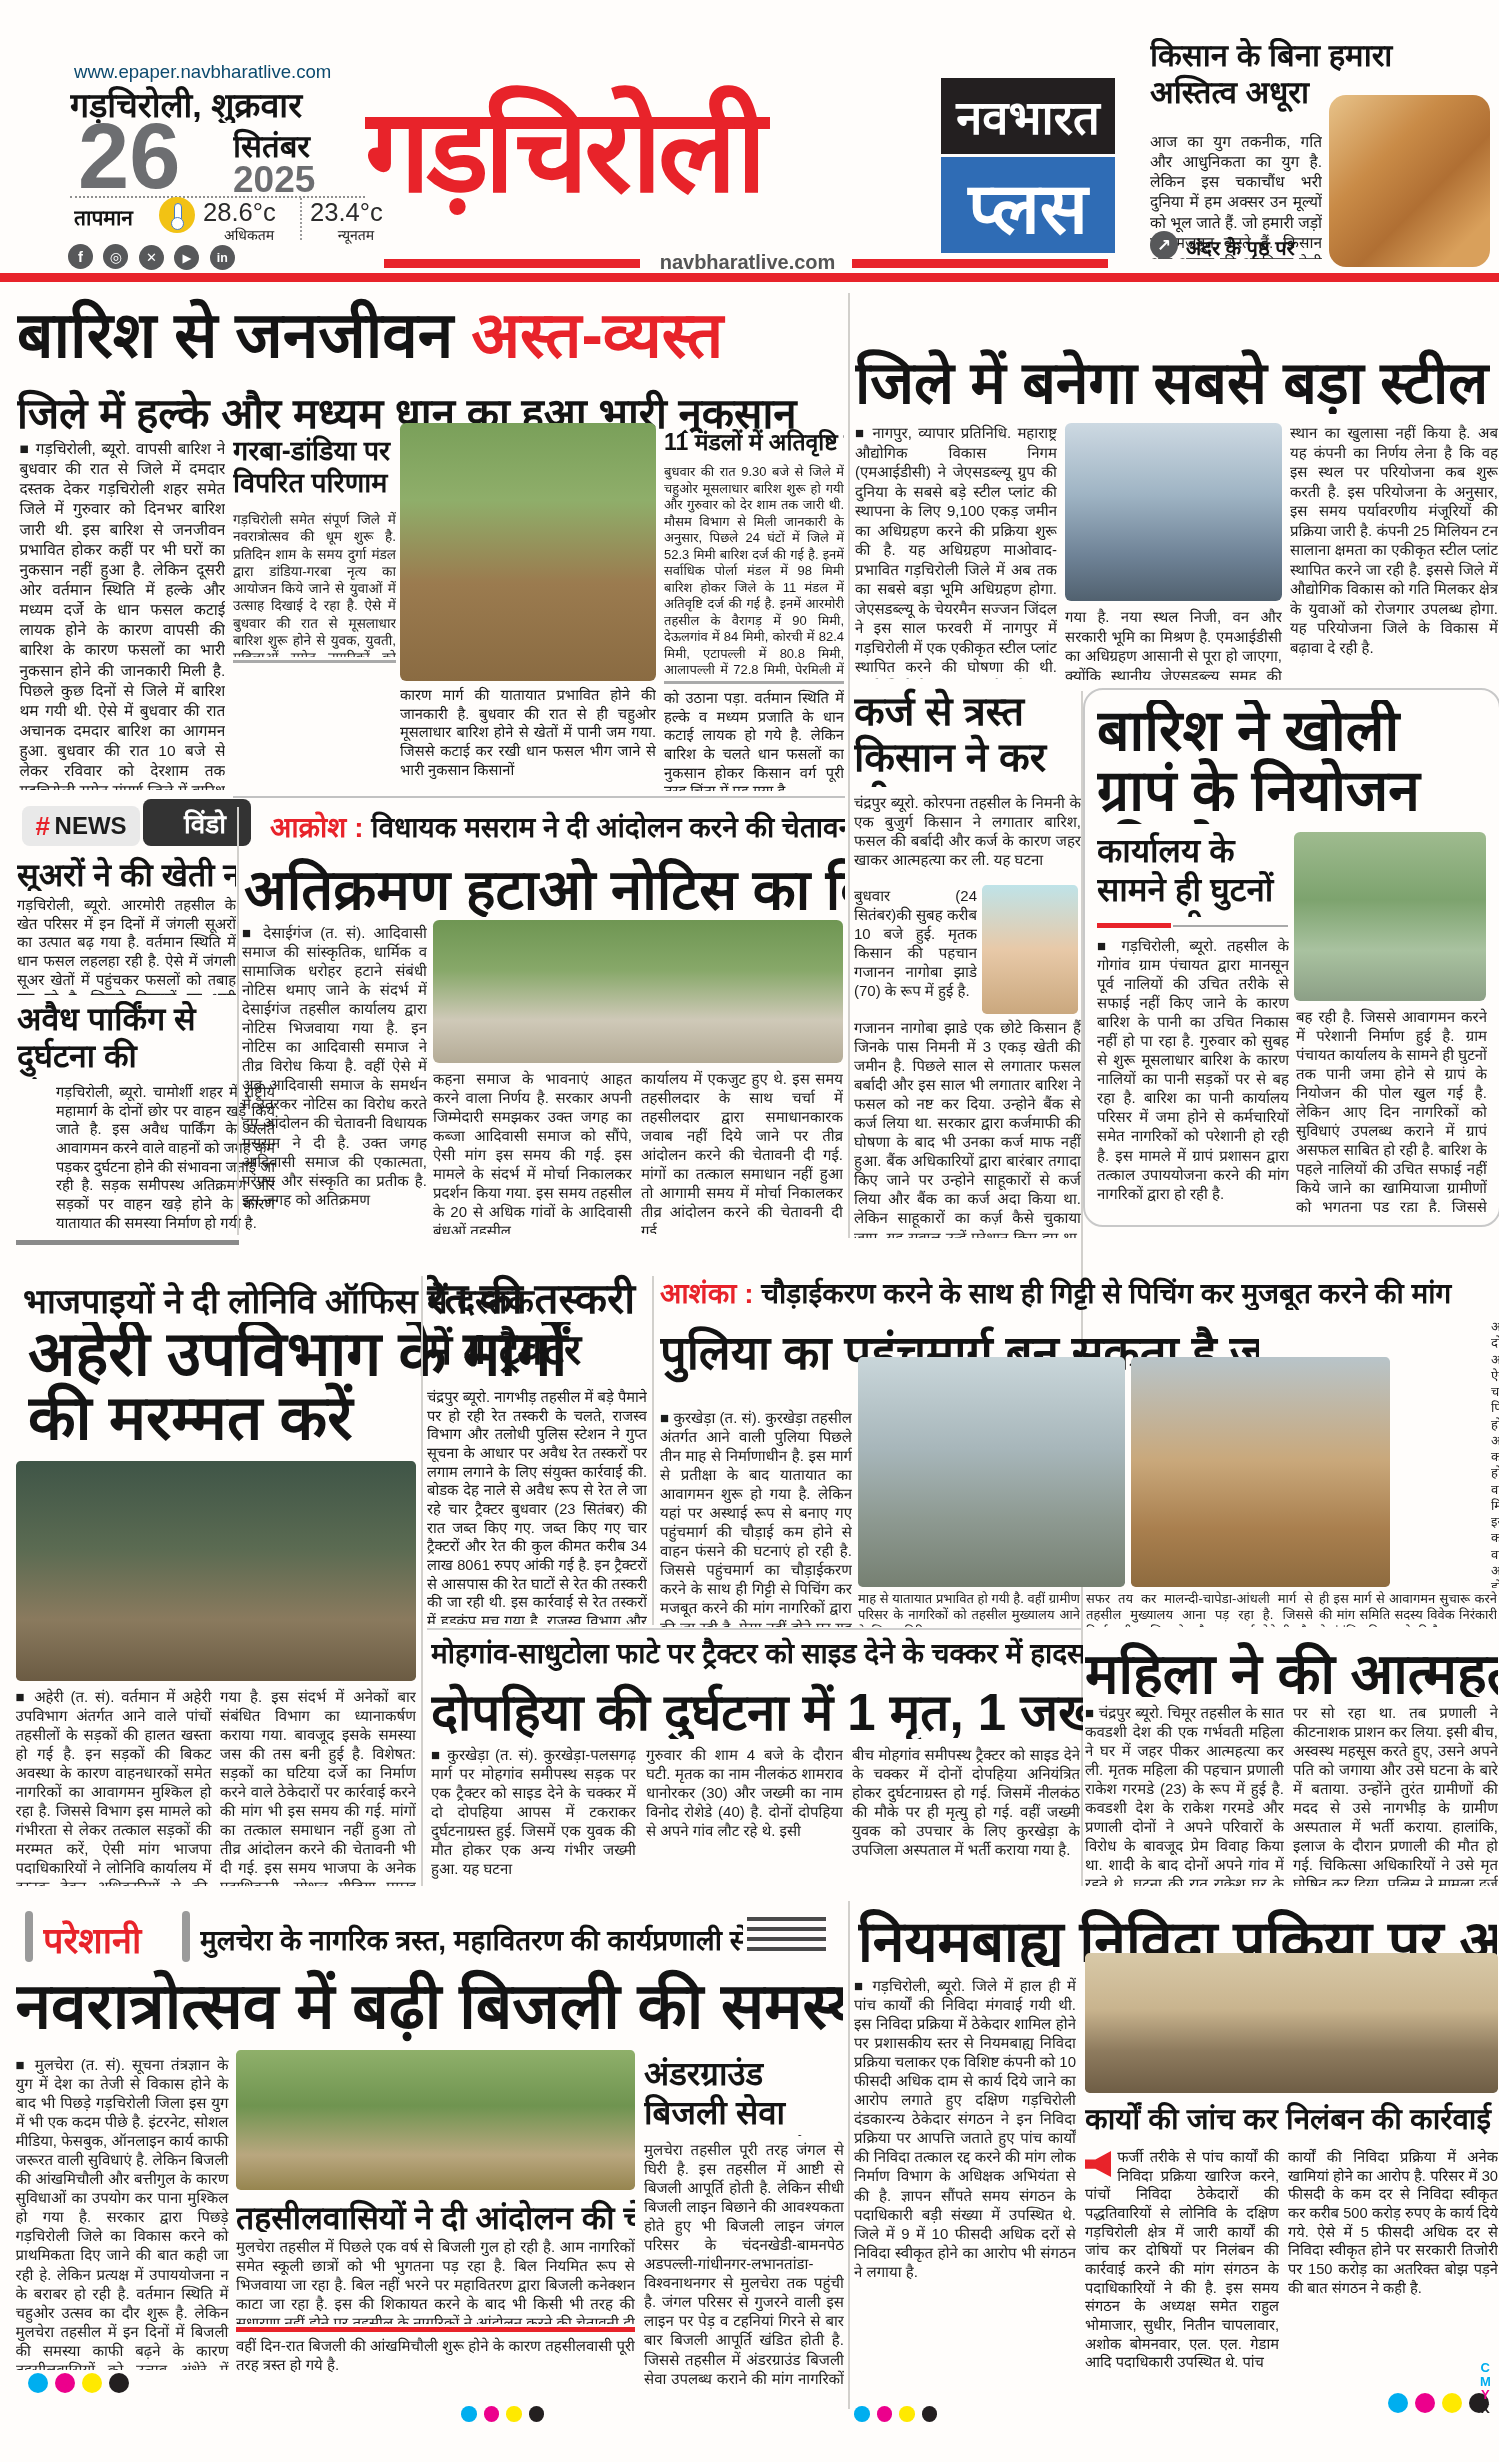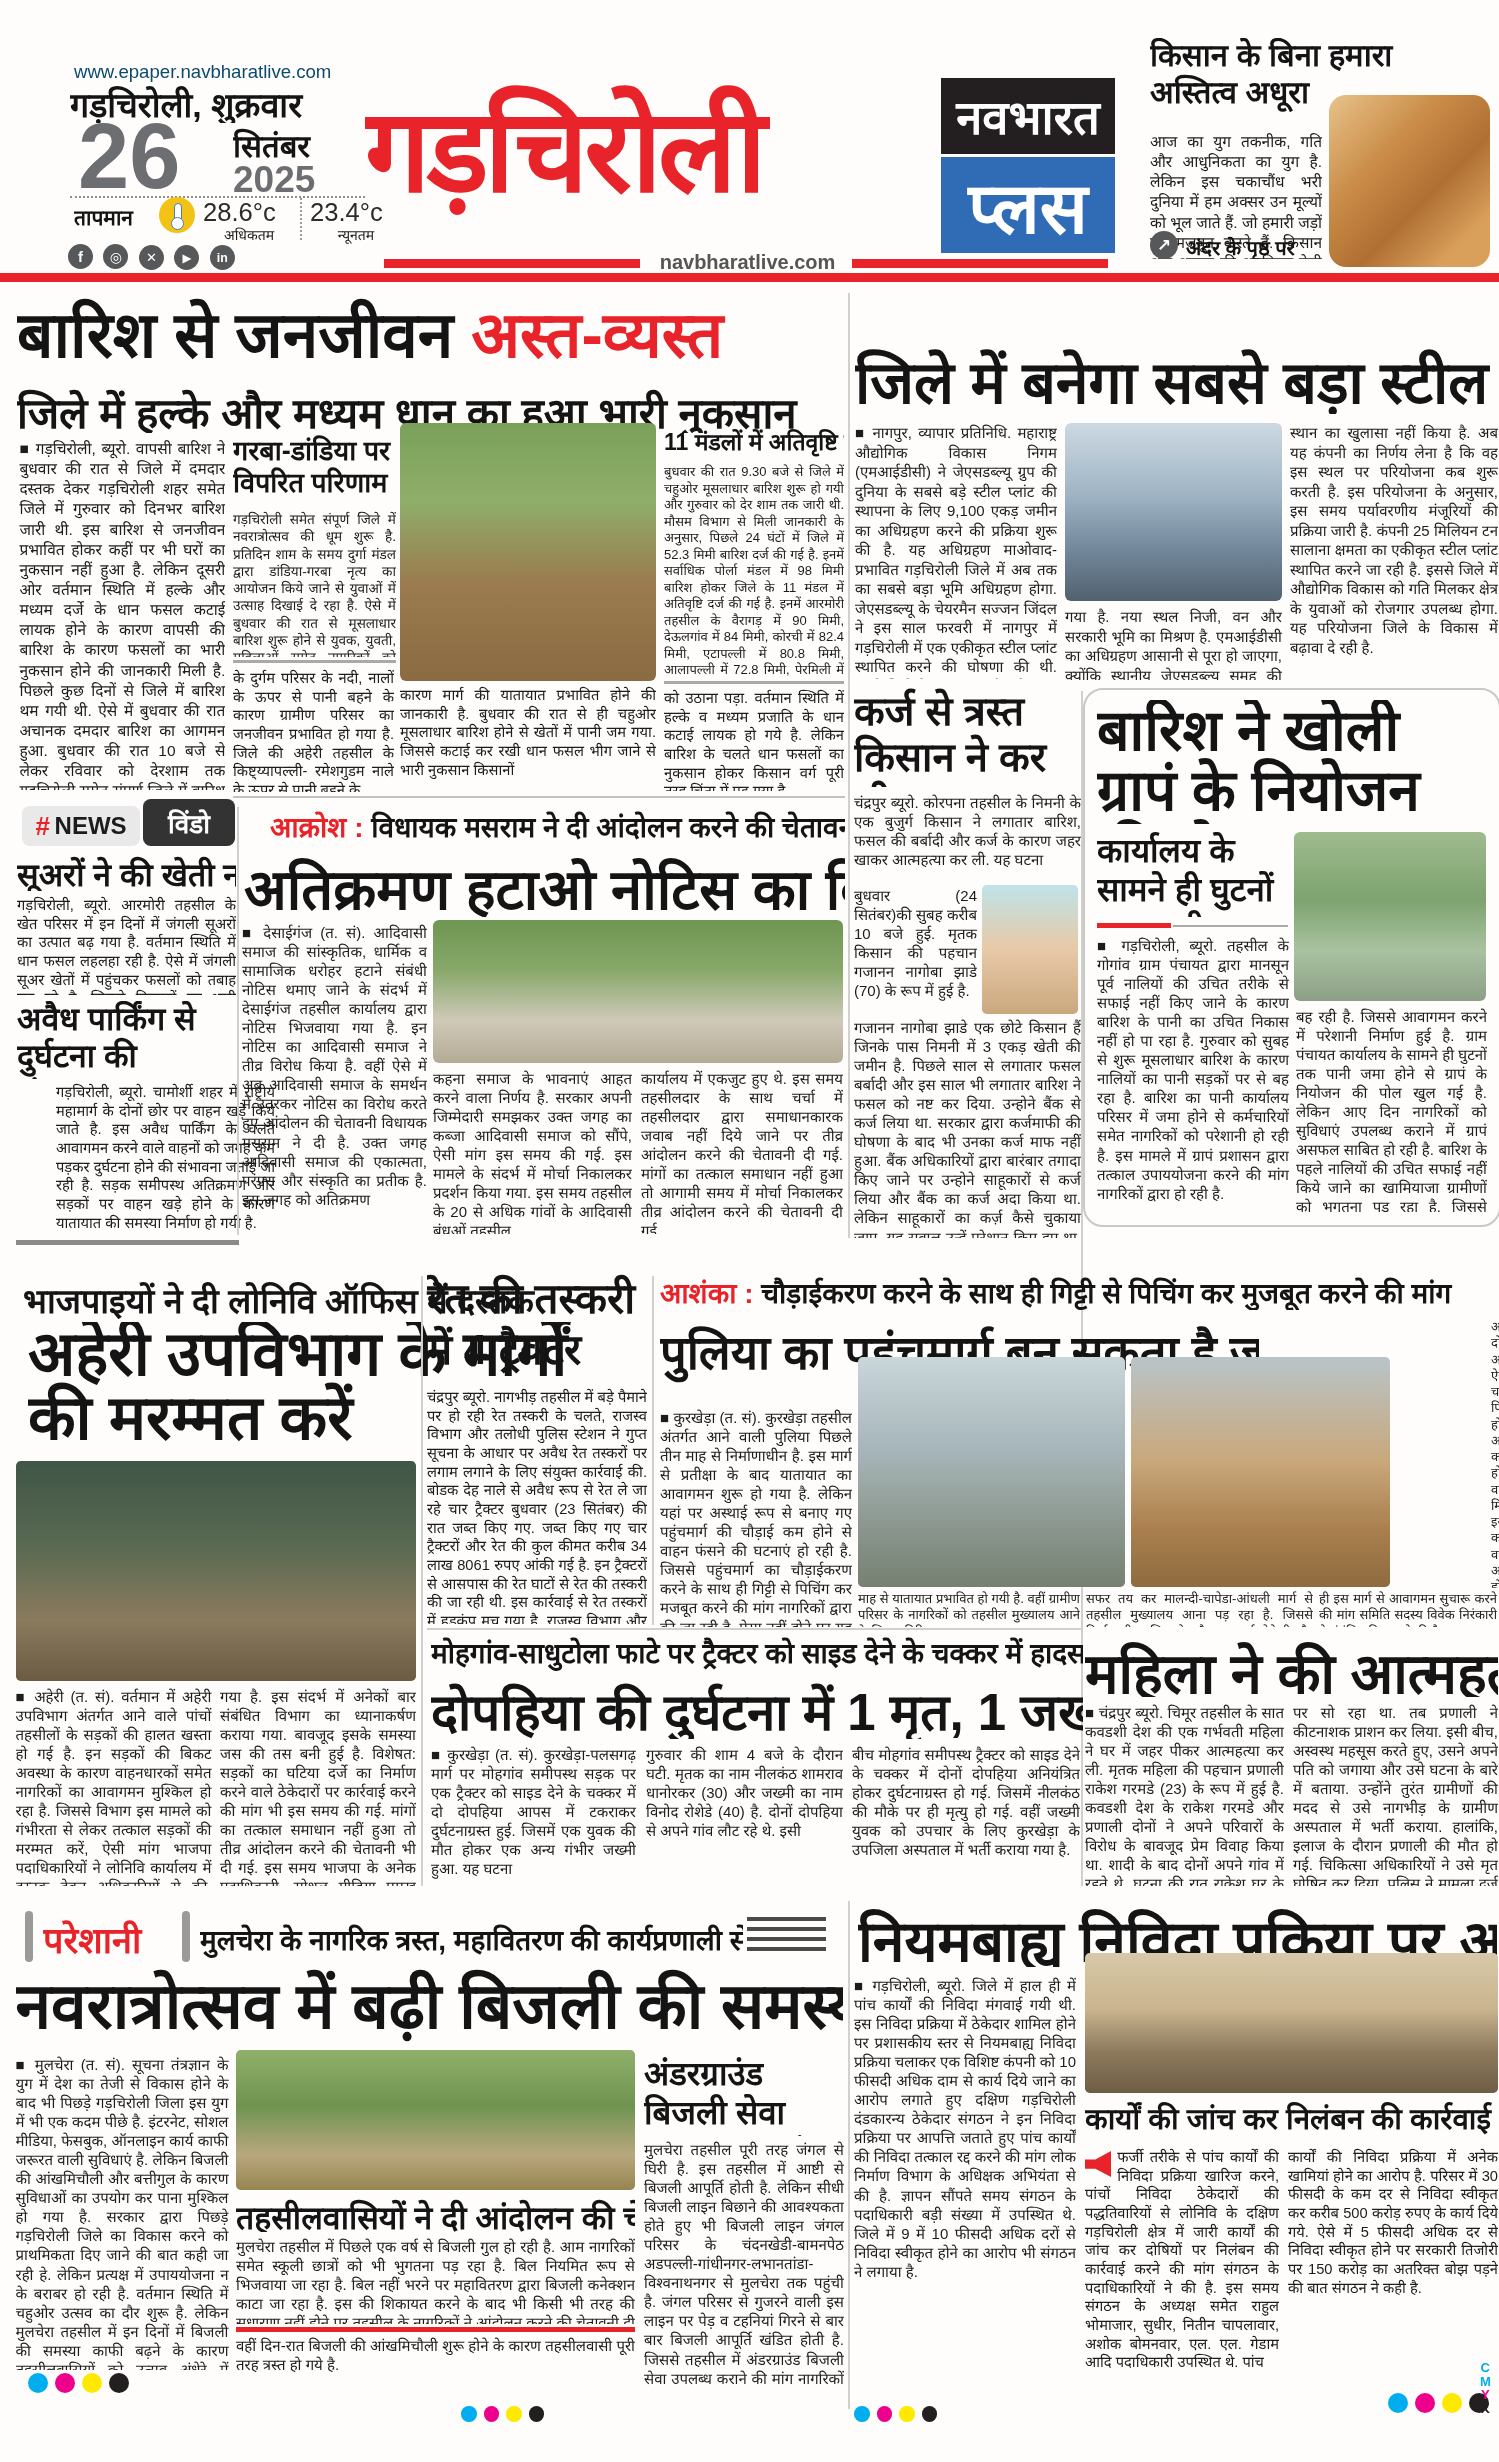--- a/index.html
+++ b/index.html
@@ -73,41 +73,40 @@
   <div class="abs hl" style="left:1186px;top:234px;width:178px;height:25px;font-size:20px;">अंदर के पृष्ठ पर</div>
 
   <div class="abs redbar" style="left:0;top:273px;width:1499px;height:9.3px;"></div>
 
   <div class="abs hl nw" style="left:17px;top:289px;width:829px;height:92px;font-size:64px;"><span>बारिश से जनजीवन </span><span class="red">अस्त-व्यस्त</span></div>
   <div class="abs hl nw" style="left:17px;top:383px;width:829px;height:50px;font-size:42px;">जिले में हल्के और मध्यम धान का हुआ भारी नुकसान</div>
   <div class="abs bt" style="left:19.4px;top:439px;width:206px;height:351px;">■ गड़चिरोली, ब्यूरो. वापसी बारिश ने बुधवार की रात से जिले में दमदार दस्तक देकर गड़चिरोली शहर समेत जिले में गुरुवार को दिनभर बारिश जारी थी. इस बारिश से जनजीवन प्रभावित होकर कहीं पर भी घरों का नुकसान नहीं हुआ है. लेकिन दूसरी ओर वर्तमान स्थिति में हल्के और मध्यम दर्जे के धान फसल कटाई लायक होने के कारण वापसी की बारिश के कारण फसलों का भारी नुकसान होने की जानकारी मिली है. पिछले कुछ दिनों से जिले में बारिश थम गयी थी. ऐसे में बुधवार की रात अचानक दमदार बारिश का आगमन हुआ. बुधवार की रात 10 बजे से लेकर रविवार को देरशाम तक गड़चिरोली समेत संपूर्ण जिले में बारिश हुई. पिछले 24 घंटों में जिले में 52 मिमी बारिश दर्ज की गई है. इस बारिश से कहीं पर भी जनहानि नहीं होने के बाद भी जिले</div>
   <div class="abs hl" style="left:233px;top:435px;width:163px;height:71px;font-size:27px;line-height:1.2;">गरबा-डांडिया पर विपरित परिणाम</div>
   <div class="abs bt-s" style="left:233px;top:511px;width:163px;height:146px;">गड़चिरोली समेत संपूर्ण जिले में नवरात्रोत्सव की धूम शुरू है. प्रतिदिन शाम के समय दुर्गा मंडल द्वारा डांडिया-गरबा नृत्य का आयोजन किये जाने से युवाओं में उत्साह दिखाई दे रहा है. ऐसे में बुधवार की रात से मूसलाधार बारिश शुरू होने से युवक, युवती, महिलाओं समेत नागरिकों को नवरात्र उत्सव का आनंद लेने को नहीं मिल रहा है. निरंतर बारिश के कारण मंडल प्रांगण में कीचड़ निर्माण होने के कारण युवाओं के उत्साह पर पानी फेरने की बात कही जा रही है.</div>
   <div class="abs rule" style="left:233px;top:660px;width:163px;height:3.1px;"></div>
-  <div class="abs bt-s" style="left:233px;top:669px;width:161px;height:123px;font-size:14.7px;">के दुर्गम परिसर के नदी, नालों के ऊपर से पानी बहने के कारण ग्रामीण परिसर का जनजीवन प्रभावित हो गया है. जिले की अहेरी तहसील के किष्ट्य्यापल्ली- रमेशगुडम नाले के ऊपर से पानी बहने के</div>
   <div class="abs photo" style="left:400px;top:423px;width:256px;height:258px;background:linear-gradient(180deg,#7aa05a,#8fae6a 30%,#9b7b4f 62%,#8a6b42);"></div>
   <div class="abs bt-s" style="left:400px;top:686px;width:256px;height:106px;font-size:14.7px;">कारण मार्ग की यातायात प्रभावित होने की जानकारी है. बुधवार की रात से ही चहुओर मूसलाधार बारिश होने से खेतों में पानी जम गया. जिससे कटाई कर रखी धान फसल भीग जाने से भारी नुकसान किसानों</div>
   <div class="abs hl nw" style="left:664px;top:425px;width:180px;height:34px;font-size:23px;">11 मंडलों में अतिवृष्टि दर्ज</div>
   <div class="abs bt-s" style="left:664px;top:464px;width:180px;height:213px;font-size:13px;">बुधवार की रात 9.30 बजे से जिले में चहुओर मूसलाधार बारिश शुरू हो गयी और गुरुवार को देर शाम तक जारी थी. मौसम विभाग से मिली जानकारी के अनुसार, पिछले 24 घंटों में जिले में 52.3 मिमी बारिश दर्ज की गई है. इनमें सर्वाधिक पोर्ला मंडल में 98 मिमी बारिश होकर जिले के 11 मंडल में अतिवृष्टि दर्ज की गई है. इनमें आरमोरी तहसील के वैरागड़ में 90 मिमी, देऊलगांव में 84 मिमी, कोरची में 82.4 मिमी, एटापल्ली में 80.8 मिमी, आलापल्ली में 72.8 मिमी, पेरमिली में 72 मिमी, भामरागड़ में 70 मिमी, मुलचेरा में 67.4 मिमी, अहेरी में 61.1 मिमी और भामरागड़ तहसील के ताड़गांव मंडल में 66 मिमी बारिश दर्ज की गई है.</div>
   <div class="abs rule" style="left:664px;top:681px;width:180px;height:3.1px;"></div>
   <div class="abs bt-s" style="left:664px;top:689px;width:180px;height:102px;font-size:14.7px;">को उठाना पड़ा. वर्तमान स्थिति में हल्के व मध्यम प्रजाति के धान कटाई लायक हो गये है. लेकिन बारिश के चलते धान फसलों का नुकसान होकर किसान वर्ग पूरी तरह चिंता में पड़ गया है.</div>
   <div class="abs rule" style="left:233px;top:796px;width:612px;height:2.3px;background:#c2c2c2;"></div>
 
   <div class="abs vrule" style="left:848px;top:293px;height:945px;"></div>
   <div class="abs hl nw" style="left:855px;top:340px;width:643px;height:74px;font-size:59px;">जिले में बनेगा सबसे बड़ा स्टील प्लांट</div>
   <div class="abs bt" style="left:855px;top:423px;width:202px;height:256px;font-size:15px;">■ नागपुर, व्यापार प्रतिनिधि. महाराष्ट्र औद्योगिक विकास निगम (एमआईडीसी) ने जेएसडब्ल्यू ग्रुप की दुनिया के सबसे बड़े स्टील प्लांट की स्थापना के लिए 9,100 एकड़ जमीन का अधिग्रहण करने की प्रक्रिया शुरू की है. यह अधिग्रहण माओवाद-प्रभावित गड़चिरोली जिले में अब तक का सबसे बड़ा भूमि अधिग्रहण होगा. जेएसडब्ल्यू के चेयरमैन सज्जन जिंदल ने इस साल फरवरी में नागपुर में गड़चिरोली में एक एकीकृत स्टील प्लांट स्थापित करने की घोषणा की थी. पहले जिले के बडसा तहसील के पास एक जगह चुनी गई थी, लेकिन अब चामोर्शी तहसील में प्रस्तावित परियोजना के लिए अधिक उपयुक्त स्थल पाया</div>
   <div class="abs photo" style="left:1065px;top:423px;width:217px;height:178px;background:linear-gradient(180deg,#cdd9e2,#9fb4c4 40%,#6e8296 75%,#51616f);"></div>
   <div class="abs bt" style="left:1065px;top:607px;width:217px;height:73px;font-size:15px;">गया है. नया स्थल निजी, वन और सरकारी भूमि का मिश्रण है. एमआईडीसी का अधिग्रहण आसानी से पूरा हो जाएगा, क्योंकि स्थानीय जेएसडब्ल्यू समूह की ओर से भूमि मुआवजे के अनुसार, इस समय परियोजना में 1 लाख करोड़ रुपए के निवेश की उम्मीद जताई जा रही है. हालांकि एमआईडीसी ने अभी तक सटीक</div>
   <div class="abs bt" style="left:1290px;top:423px;width:208px;height:256px;font-size:15px;">स्थान का खुलासा नहीं किया है. अब यह कंपनी का निर्णय लेना है कि वह इस स्थल पर परियोजना कब शुरू करती है. इस परियोजना के अनुसार, इस समय पर्यावरणीय मंजूरियों की प्रक्रिया जारी है. कंपनी 25 मिलियन टन सालाना क्षमता का एकीकृत स्टील प्लांट स्थापित करने जा रही है. इससे जिले में औद्योगिक विकास को गति मिलकर क्षेत्र के युवाओं को रोजगार उपलब्ध होगा. यह परियोजना जिले के विकास में बढ़ावा दे रही है.</div>
 
   <div class="abs" style="left:22px;top:806px;width:118px;height:40px;background:#e9e9e9;border-radius:7.8px;display:flex;align-items:center;justify-content:center;gap:4.7px;">
     <span class="red" style="font-size:26px;font-weight:800;">#</span>
     <span style="font-size:24px;font-weight:800;">NEWS</span>
   </div>
-  <div class="abs" style="left:143px;top:799px;width:92px;height:47px;background:#333;border-radius:7.8px;color:#fff;display:flex;align-items:center;justify-content:center;font-size:26px;font-weight:800;">विंडो</div>
+  <div class="abs" style="left:143px;top:799px;width:92px;height:47px;background:#333;border-radius:7.8px;color:#fff;display:flex;align-items:center;justify-content:center;font-size:26px;font-weight:800;padding-left:16px;">विंडो</div>
   <div class="abs hl nw" style="left:17px;top:852px;width:219px;height:39px;font-size:32px;">सूअरों ने की खेती नष्ट</div>
   <div class="abs bt-s" style="left:17px;top:896px;width:219px;height:99px;font-size:14.7px;">गड़चिरोली, ब्यूरो. आरमोरी तहसील के खेत परिसर में इन दिनों में जंगली सूअरों का उत्पात बढ़ गया है. वर्तमान स्थिति में धान फसल लहलहा रही है. ऐसे में जंगली सूअर खेतों में पहुंचकर फसलों को तबाह कर रहे है. जिससे किसानों का भारी नुकसान हो रहा है.</div>
   <div class="abs hl" style="left:17px;top:1001px;width:219px;height:78px;font-size:32px;line-height:1.15;">अवैध पार्किंग से दुर्घटना की संभावना</div>
   <div class="abs bt-s" style="left:17px;top:1083px;width:219px;height:154px;font-size:14.7px;margin-left:39px;">गड़चिरोली, ब्यूरो. चामोर्शी शहर में राष्ट्रीय महामार्ग के दोनों छोर पर वाहन खड़े किये जाते है. इस अवैध पार्किंग के चलते आवागमन करने वाले वाहनों को जगह कम पड़कर दुर्घटना होने की संभावना जताई जा रही है. सड़क समीपस्थ अतिक्रमण और सड़कों पर वाहन खड़े होने के कारण यातायात की समस्या निर्माण हो गयी है.</div>
   <div class="abs rule" style="left:15.5px;top:1240px;width:223px;height:4.7px;background:#8a8a8a;"></div>
 
   <div class="abs vrule" style="left:237px;top:807px;height:428px;"></div>
   <div class="abs hl nw" style="left:244px;top:807px;width:601px;height:39px;font-size:28px;"><span class="red" style="font-weight:800;margin-left:26px;">आक्रोश :</span><span style="font-weight:600;"> विधायक मसराम ने दी आंदोलन करने की चेतावनी</span></div>
   <div class="abs hl nw" style="left:244px;top:849px;width:601px;height:68px;font-size:56px;">अतिक्रमण हटाओ नोटिस का विरोध</div>
   <div class="abs bt-s" style="left:242px;top:923px;width:185px;height:310px;font-size:15px;">■ देसाईगंज (त. सं). आदिवासी समाज की सांस्कृतिक, धार्मिक व सामाजिक धरोहर हटाने संबंधी नोटिस थमाए जाने के संदर्भ में देसाईगंज तहसील कार्यालय द्वारा नोटिस भिजवाया गया है. इन नोटिस का आदिवासी समाज ने तीव्र विरोध किया है. वहीं ऐसे में अब आदिवासी समाज के समर्थन में उतरकर नोटिस का विरोध करते हुए आंदोलन की चेतावनी विधायक मसराम ने दी है. उक्त जगह आदिवासी समाज की एकात्मता, परंपरा और संस्कृति का प्रतीक है. इस जगह को अतिक्रमण</div>

